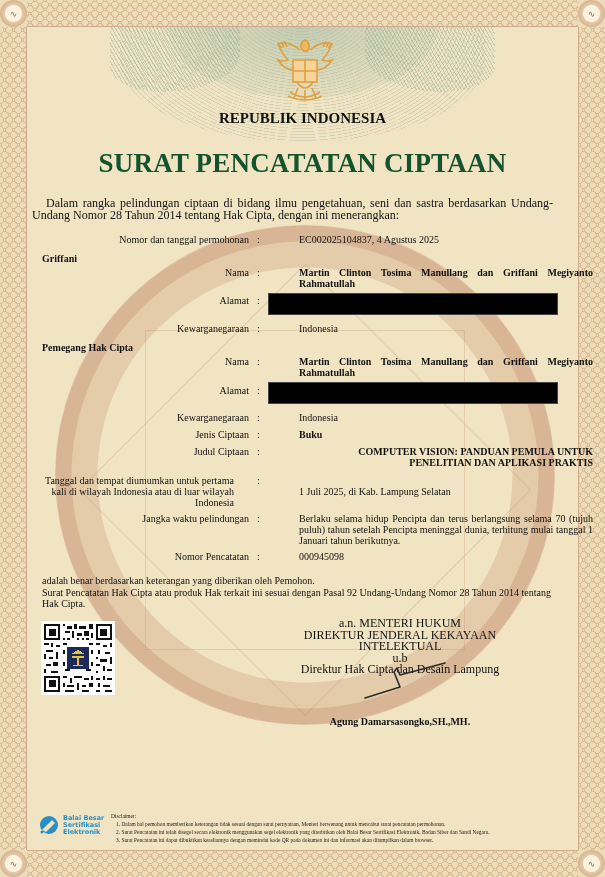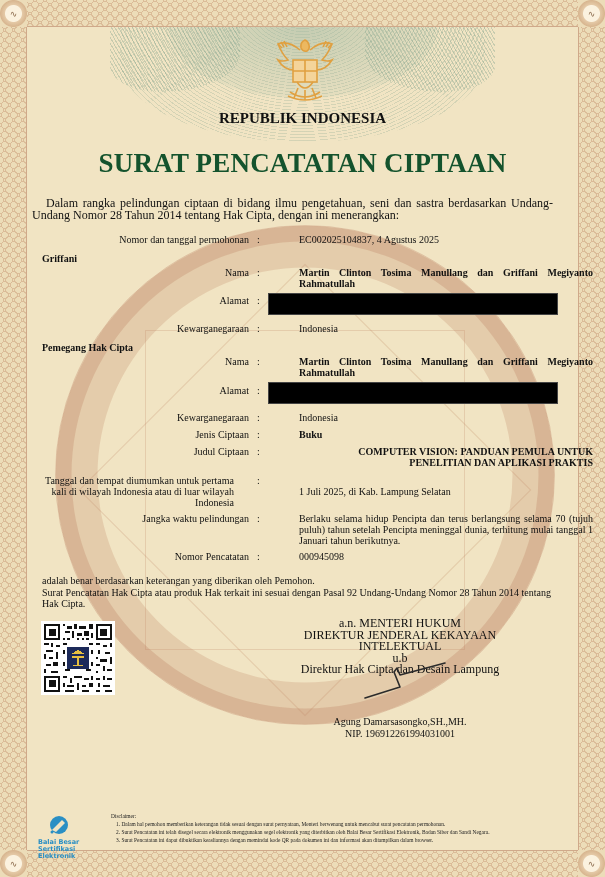--- a/index.html
+++ b/index.html
@@ -129,24 +129,24 @@
     background: #fff; padding: 3px;
   }
   .qr svg { width: 68px; height: 68px; display: block; }
   .signature {
     position: absolute; left: 270px; width: 260px; top: 618px;
     text-align: center; font-size: 12px; line-height: 11.5px; font-family: Liberation Serif, serif;
   }
   .sig-scribble { position: absolute; left: 360px; top: 660px; width: 150px; height: 45px; }
   .signer {
     position: absolute; left: 270px; width: 260px; top: 716px;
-    text-align: center; font-size: 10px; line-height: 11.5px;
+    text-align: center; font-size: 10px; line-height: 11.5px; font-weight: bold;
   }
   .bsre {
-    position: absolute; left: 38px; top: 814px; display: flex; align-items: center; gap: 3px; flex-direction: column;
+    position: absolute; left: 38px; top: 814px; display: flex; align-items: center; gap: 3px;
   }
   .bsre-text {
     font-family: "DejaVu Sans", "Liberation Sans", sans-serif;
     font-size: 6.5px; font-weight: bold; color: #2a8fc4; line-height: 7px;
   }
   .disclaimer {
     position: absolute; left: 111px; top: 812px; width: 470px;
     font-size: 5.4px; line-height: 8px; color: #222;
   }
   .disclaimer ol { list-style: none; padding-left: 5px; }
@@ -290,21 +290,20 @@
     <div>u.b</div>
     <div>Direktur Hak Cipta dan Desain Lampung</div>
   </div>
 
   <svg class="sig-scribble" viewBox="0 0 150 45">
     <path d="M5 38 L40 27 L34 12 L37 8 L40 15 L85 3" fill="none" stroke="#2b2b2b" stroke-width="1.6" stroke-linecap="round" stroke-linejoin="round"></path>
   </svg>
 
   <div class="signer">
     <div>Agung Damarsasongko,SH.,MH.</div>
-    <div>NIP. 196912261994031001</div>
   </div>
 
   <div class="bsre">
     <svg width="22" height="22" viewBox="0 0 22 22">
       <circle cx="11" cy="11" r="9" fill="#2a8fc4"></circle>
       <path d="M4 16 L14 6 L17 9 L8 18 Z" fill="#f1e4c3"></path>
       <circle cx="4" cy="18" r="1.5" fill="#2a8fc4"></circle>
     </svg>
     <div class="bsre-text">
       <div>Balai Besar</div>

